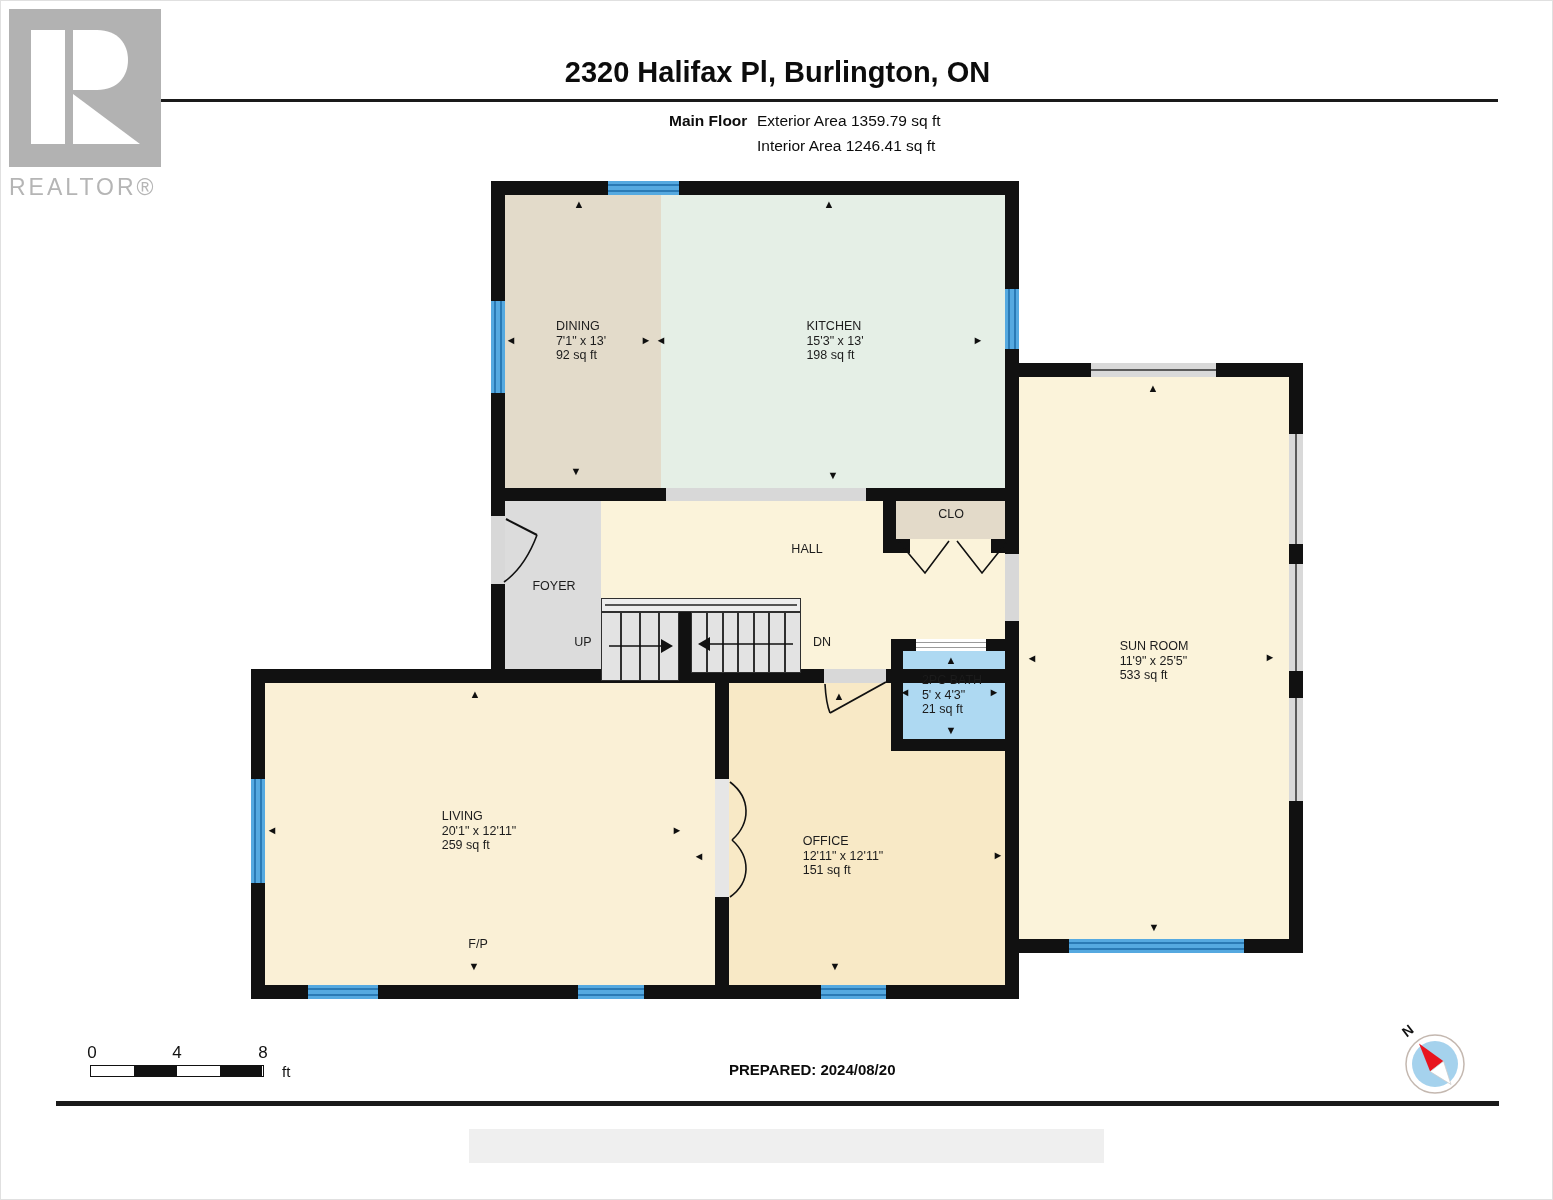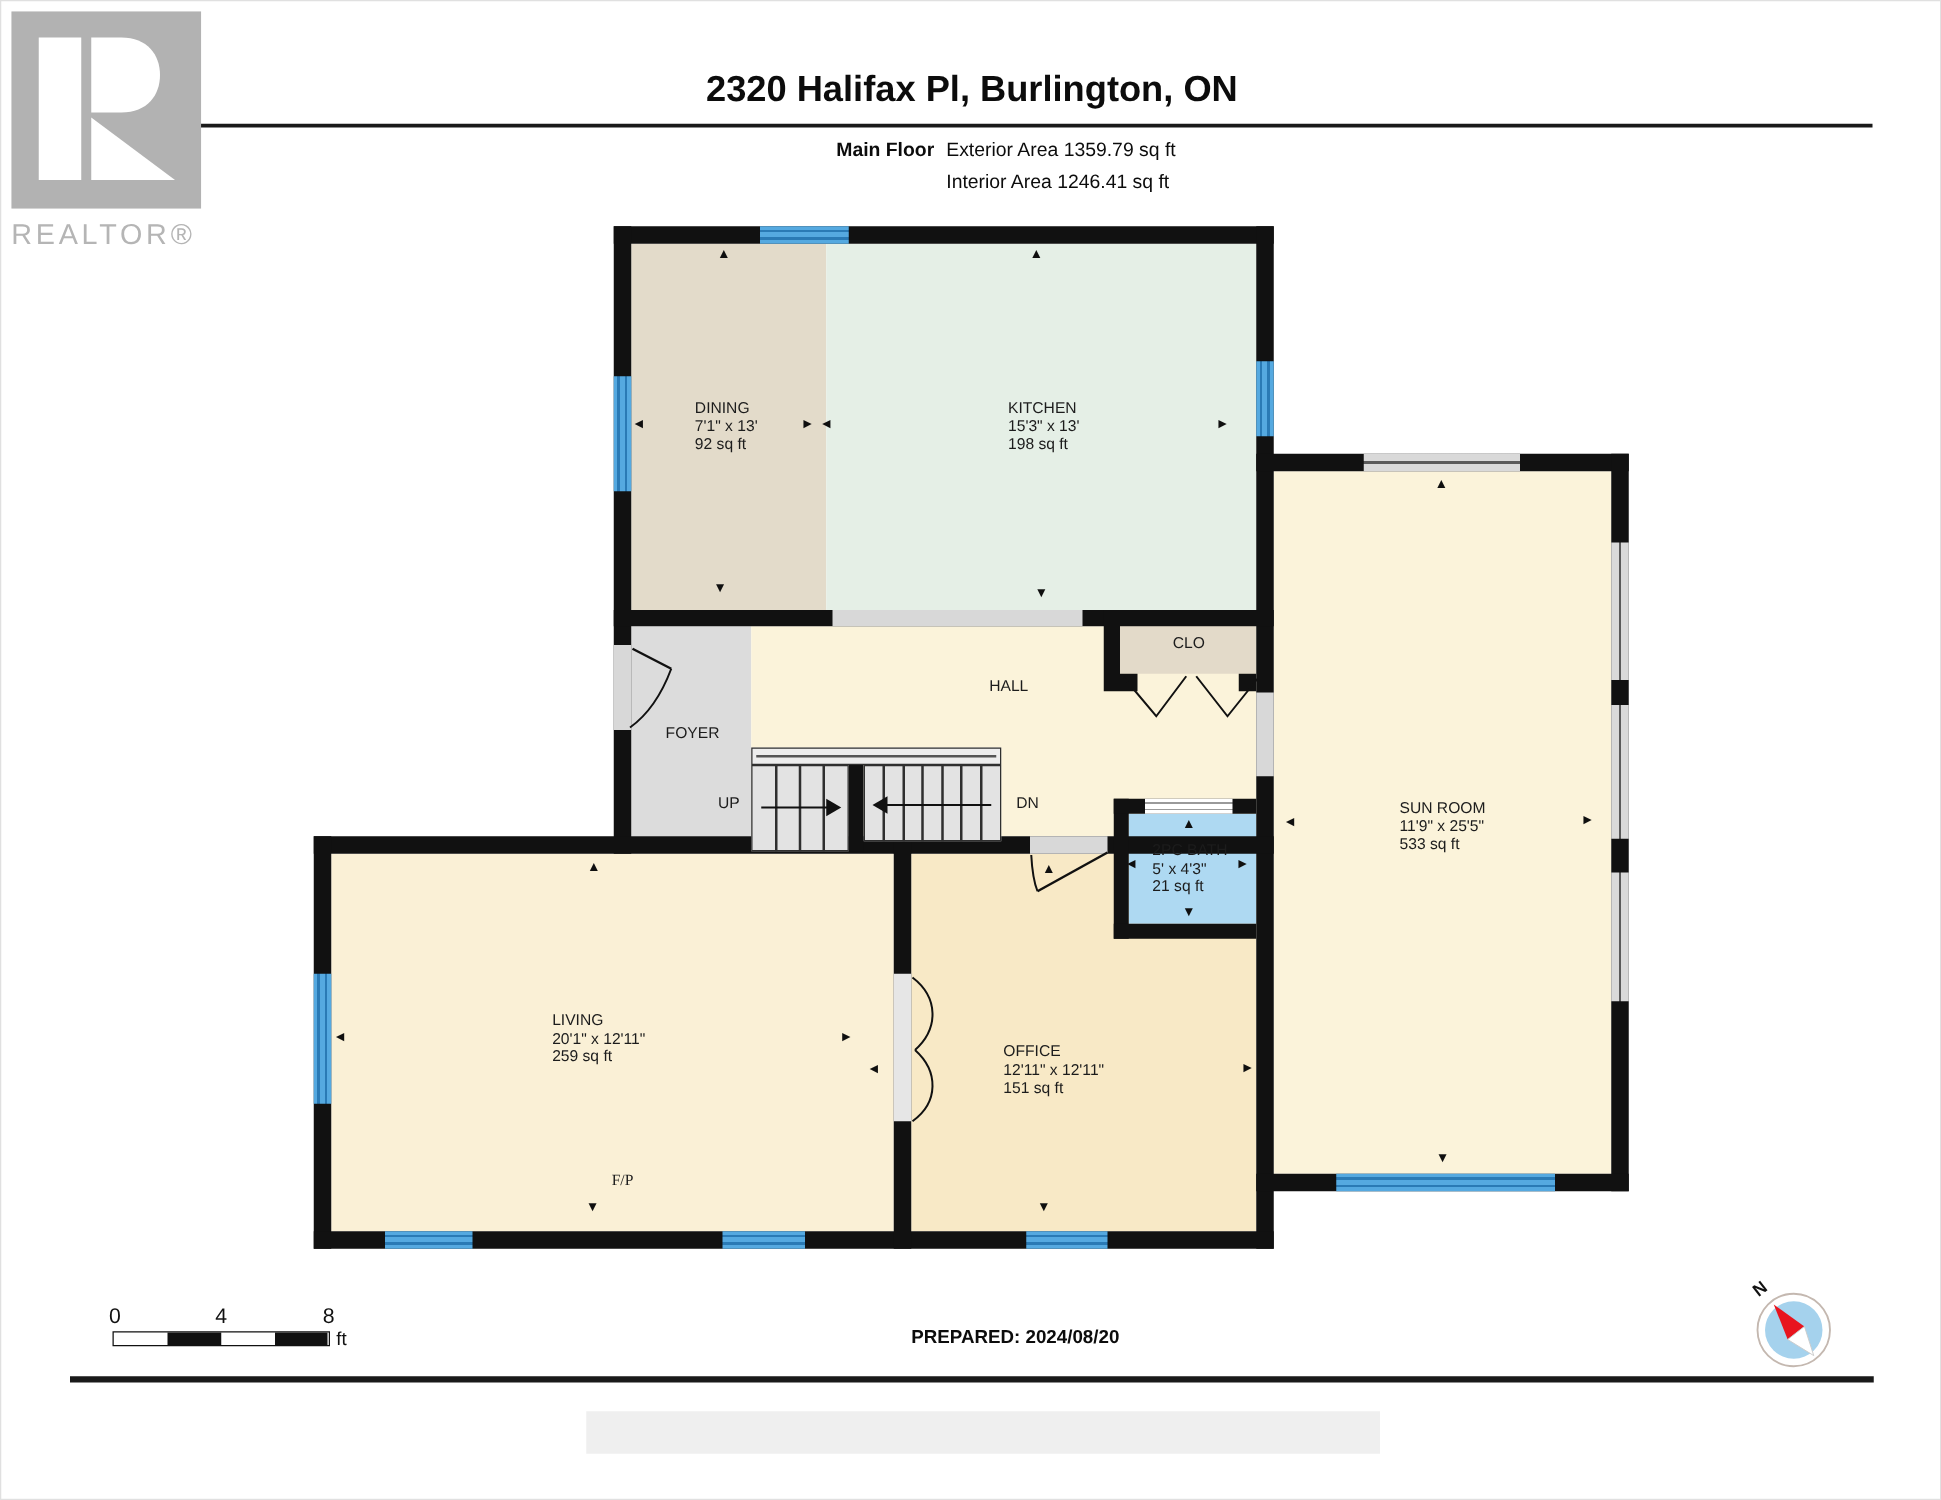--- a/index.html
+++ b/index.html
@@ -186,30 +186,30 @@
     <div>2PC BATH</div>
     <div>5' x 4'3"</div>
     <div>21 sq ft</div>
   </div>
 
   <div class="lbl" style="left:806px;top:541px;">HALL</div>
   <div class="lbl" style="left:553px;top:578px;">FOYER</div>
   <div class="lbl" style="left:950px;top:506px;">CLO</div>
   <div class="lbl" style="left:582px;top:634px;">UP</div>
   <div class="lbl" style="left:821px;top:634px;">DN</div>
-  <div class="lbl" style="left:497px;top:936px;font-family:Liberation Serif, serif;">F/P</div>
+  <div class="lbl" style="left:477px;top:936px;">F/P</div>
 
   <div class="tick" style="left:91px;top:1042px;">0</div>
   <div class="tick" style="left:176px;top:1042px;">4</div>
   <div class="tick" style="left:262px;top:1042px;">8</div>
   <div class="abs" style="left:89px;top:1064px;width:174px;height:12px;border:1.5px solid #111;box-sizing:border-box;background:#fff;">
     <div class="scale-seg" style="left:43px;width:43px;background:#111;height:100%;"></div>
     <div class="scale-seg" style="left:129px;width:42px;background:#111;height:100%;"></div>
   </div>
-  <div class="abs" style="left:268px;top:1062px;font-size:15px;color:#111;">ft</div>
+  <div class="abs" style="left:281px;top:1062px;font-size:15px;color:#111;">ft</div>
 
   <div class="foot-bold" style="left:700px;top:1060px;font-size:15px;margin-left:28px;">PREPARED: 2024/08/20</div>
 
   <svg class="abs" style="left:1396px;top:1018px;" width="84" height="84">
     <circle cx="38" cy="45" r="29" fill="#ffffff" stroke="#c4b8b0" stroke-width="1.5"></circle>
     <circle cx="38" cy="45" r="23" fill="#a5d2ed"></circle>
     <g transform="rotate(-38 38 45)">
       <polygon points="38,19 29.5,48 46.5,48" fill="#e8141e"></polygon>
       <polygon points="38,71 29.5,48 46.5,48" fill="#ffffff" stroke="#cccccc" stroke-width="0.7"></polygon>
     </g>

